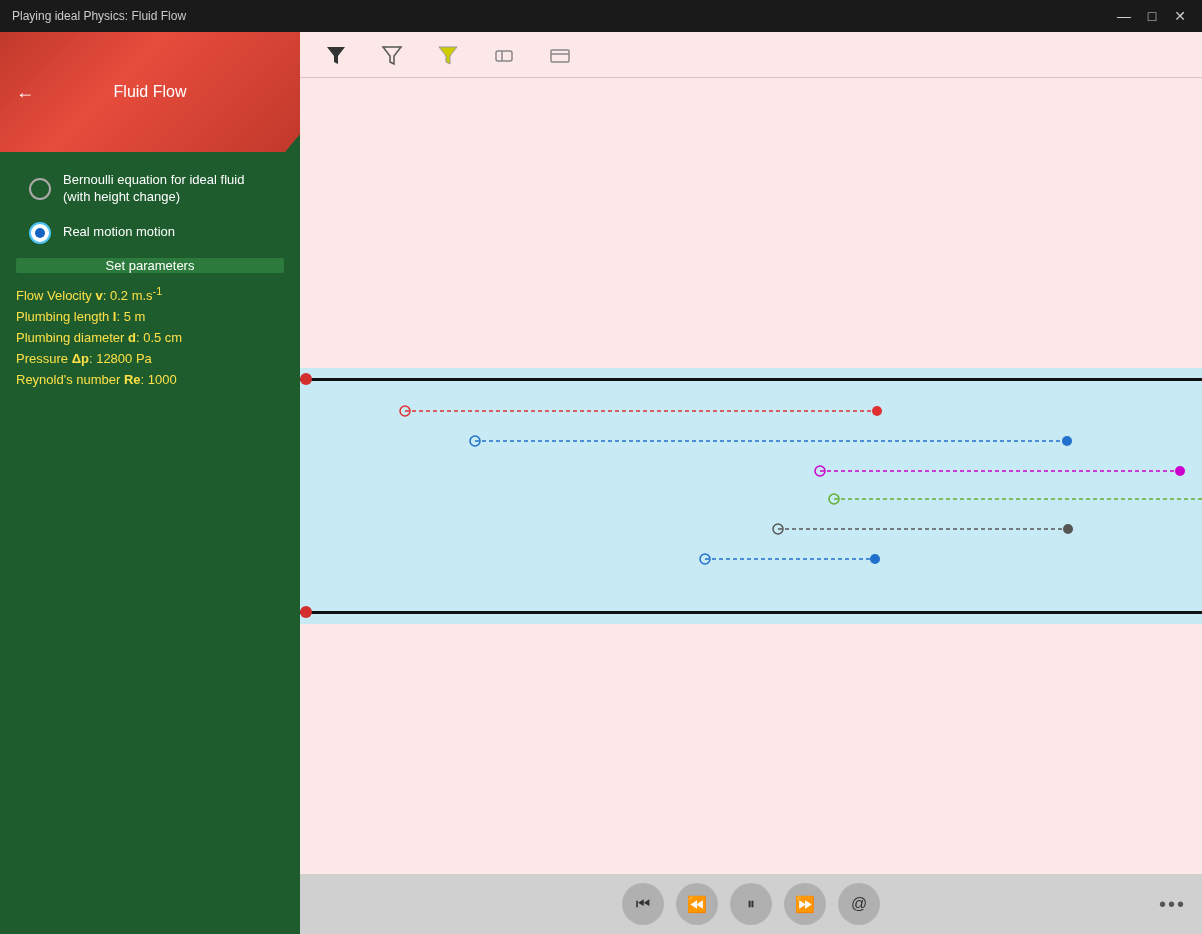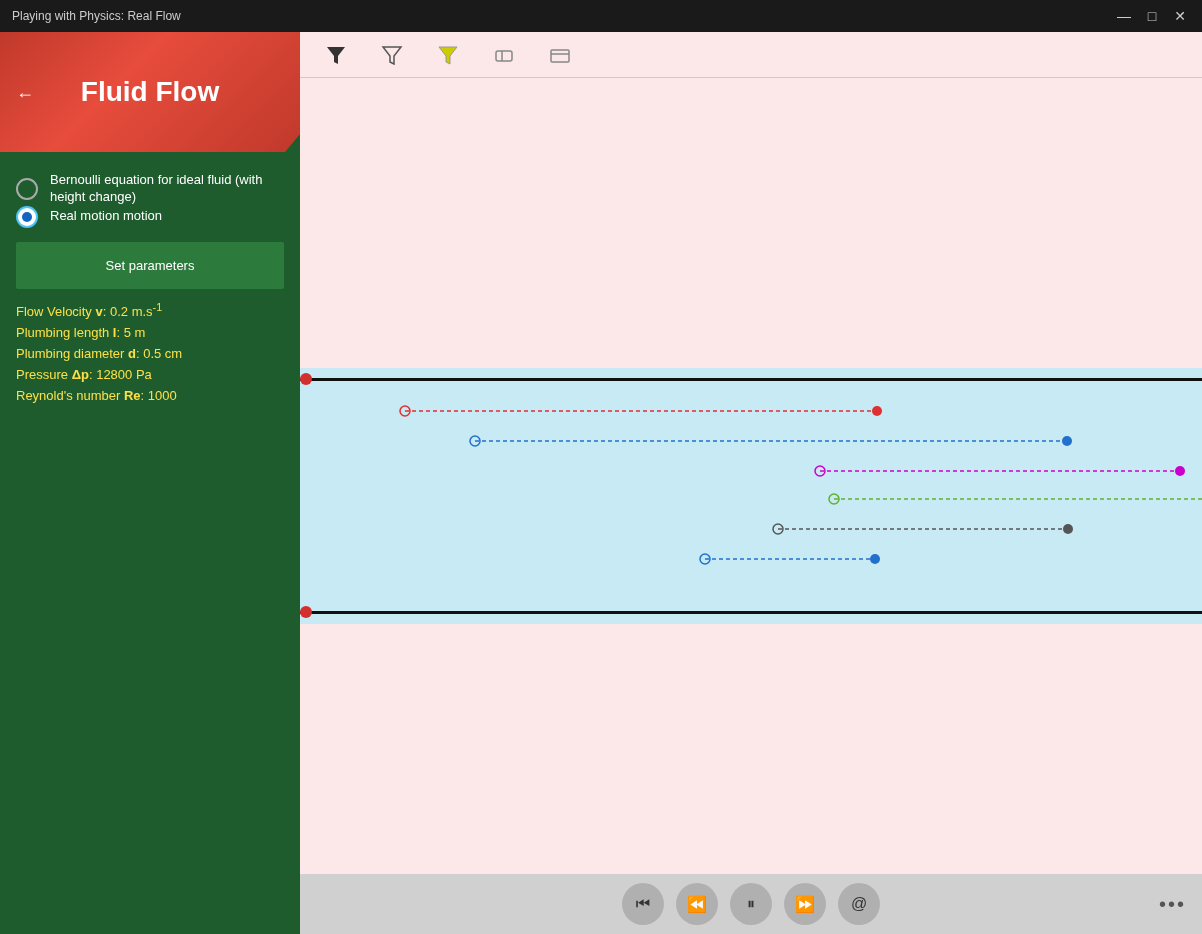--- a/index.html
+++ b/index.html
@@ -57,29 +57,29 @@
       transform: translateY(-50%);
       color: white;
       font-size: 18px;
       cursor: pointer;
       background: none;
       border: none;
     }
 
     .sidebar-title {
       color: white;
-      font-size: 28px;
-      font-weight: bold;
+      font-size: 16px;
+      font-weight: normal;
     }
 
     .sidebar-options {
-      padding: 10px 16px;
+      padding: 10px 29px;
       display: flex;
       flex-direction: column;
-      gap: 0;
+      gap: 16px;
     }
 
     .radio-option {
       display: flex;
       align-items: center;
       gap: 12px;
       cursor: pointer;
     }
 
     .radio-circle {
@@ -102,21 +102,21 @@
     }
 
     .radio-label {
       color: white;
       font-size: 13px;
       line-height: 1.3;
     }
 
     .set-params-btn {
       margin: 4px 16px;
-      padding: 16px;
+      padding: 0;
       background: #2d7a3d;
       border: none;
       color: white;
       font-size: 13px;
       cursor: pointer;
       border-radius: 2px;
     }
 
     .params-list {
       padding: 8px 16px;
@@ -227,21 +227,21 @@
     
     .pipe-svg {
       width: 100%;
       overflow: visible;
     }
   </style>
 </head>
 <body>
 
 <div class="titlebar">
-  <span>Playing with Physics: Real Flow</span>
+  <span>Playing ideal Physics: Fluid Flow</span>
   <div class="titlebar-controls">
     <button class="titlebar-btn">—</button>
     <button class="titlebar-btn">□</button>
     <button class="titlebar-btn close">✕</button>
   </div>
 </div>
 
 <div class="main-layout">
 
   <div class="sidebar">

